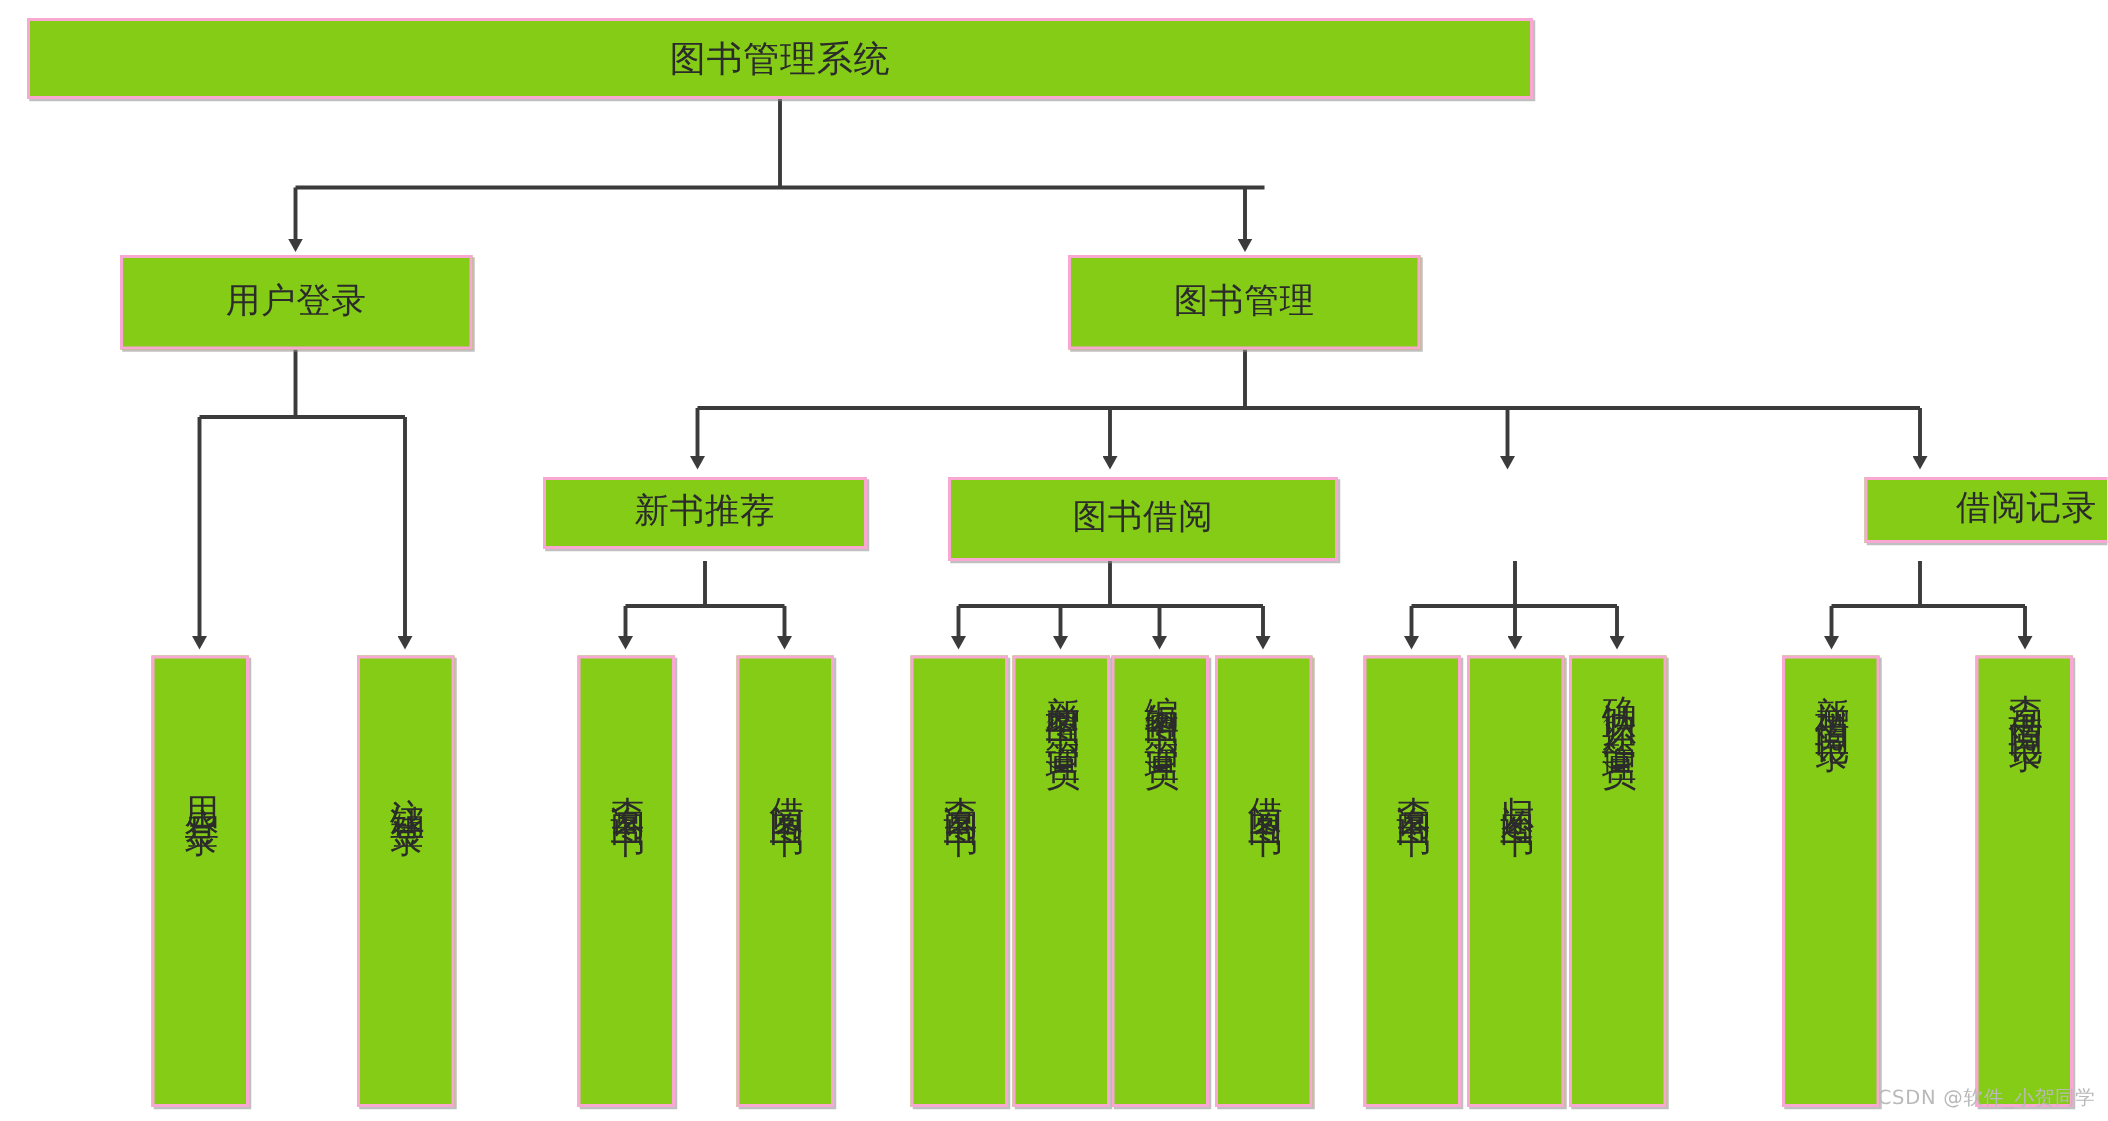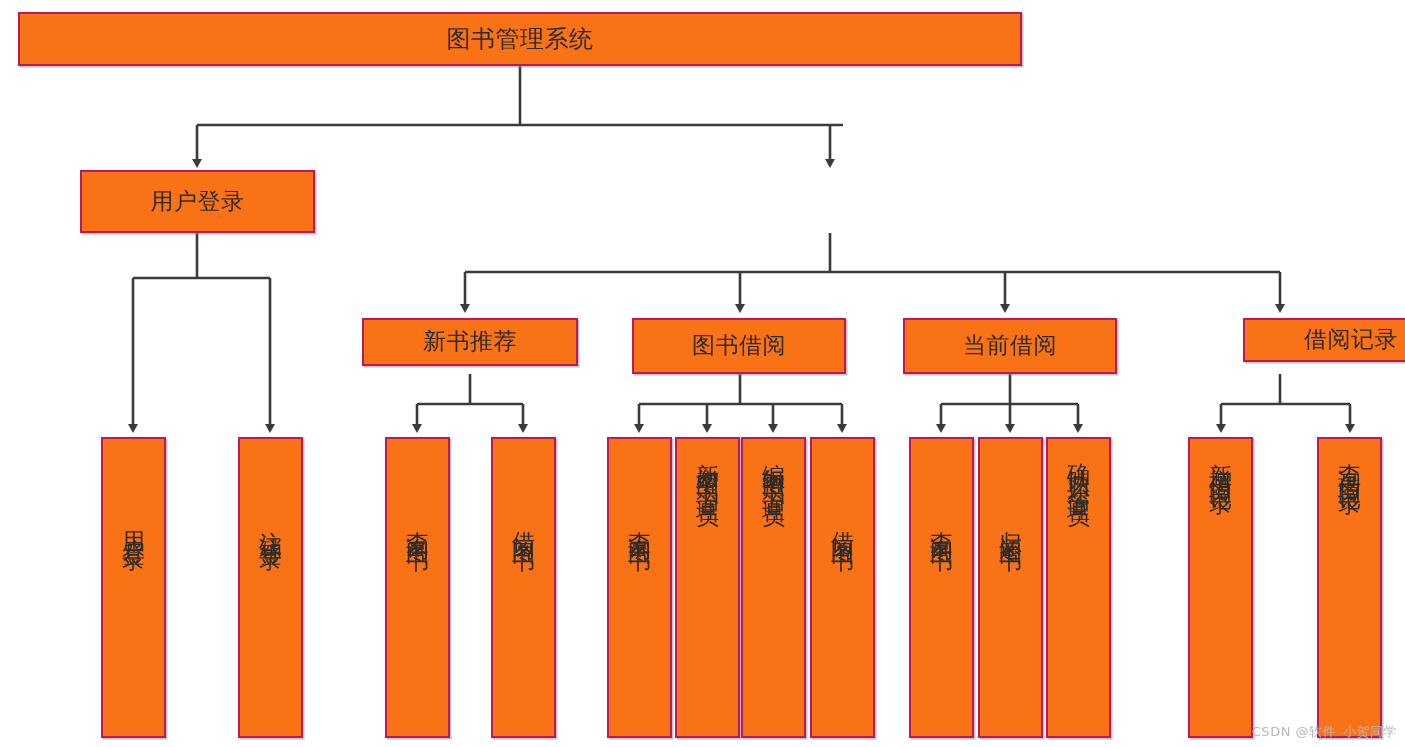--- a/index.html
+++ b/index.html
@@ -21,22 +21,22 @@
   #edge-layer {
     position: absolute;
     left: 0;
     top: 0;
     width: 1405px;
     height: 747px;
   }
   .node {
     position: absolute;
     box-sizing: border-box;
-    background: #f97316;
-    border: 2px solid #be185d;
+    background: #84cc16;
+    border: 2px solid #f9a8d4;
     box-shadow: 1.5px 1.5px 0 0 rgba(140,140,140,0.55);
     display: flex;
     align-items: center;
     justify-content: center;
     z-index: 5;
   }
   .node-label {
     color: #2b2b2b;
     letter-spacing: 0.5px;
     white-space: nowrap;
@@ -134,29 +134,29 @@
     </g>
   </svg>
 
   <div class="node root horiz" style="left:18px; top:12px; width:1004px; height:54px;">
     <span class="node-label">图书管理系统</span>
   </div>
 
   <div class="node horiz" style="left:80px; top:170px; width:235px; height:63px;">
     <span class="node-label">用户登录</span>
   </div>
+  <div class="node horiz" style="left:712px; top:170px; width:235px; height:63px;">
+    <span class="node-label">图书管理</span>
+  </div>
 
   <div class="node horiz" style="left:362px; top:318px; width:216px; height:48px;">
     <span class="node-label">新书推荐</span>
   </div>
-  <div class="node horiz" style="left:632px; top:318px; width:214px; height:56px;text-align:center;">
+  <div class="node horiz" style="left:632px; top:318px; width:260px; height:56px;text-align:center;">
     <span class="node-label">图书借阅</span>
-  </div>
-  <div class="node horiz" style="left:903px; top:318px; width:214px; height:56px;">
-    <span class="node-label">当前借阅</span>
   </div>
   <div class="node horiz" style="left:1227px; top:318px; width:216px; height:44px;margin-left:16px;">
     <span class="node-label">借阅记录</span>
   </div>
 
   <div class="node vert mid" style="left:101px; top:437px; width:65px; height:301px;">
     <span class="node-label">用户登录</span>
   </div>
   <div class="node vert mid" style="left:238px; top:437px; width:65px; height:301px;">
     <span class="node-label">注销登录</span>

